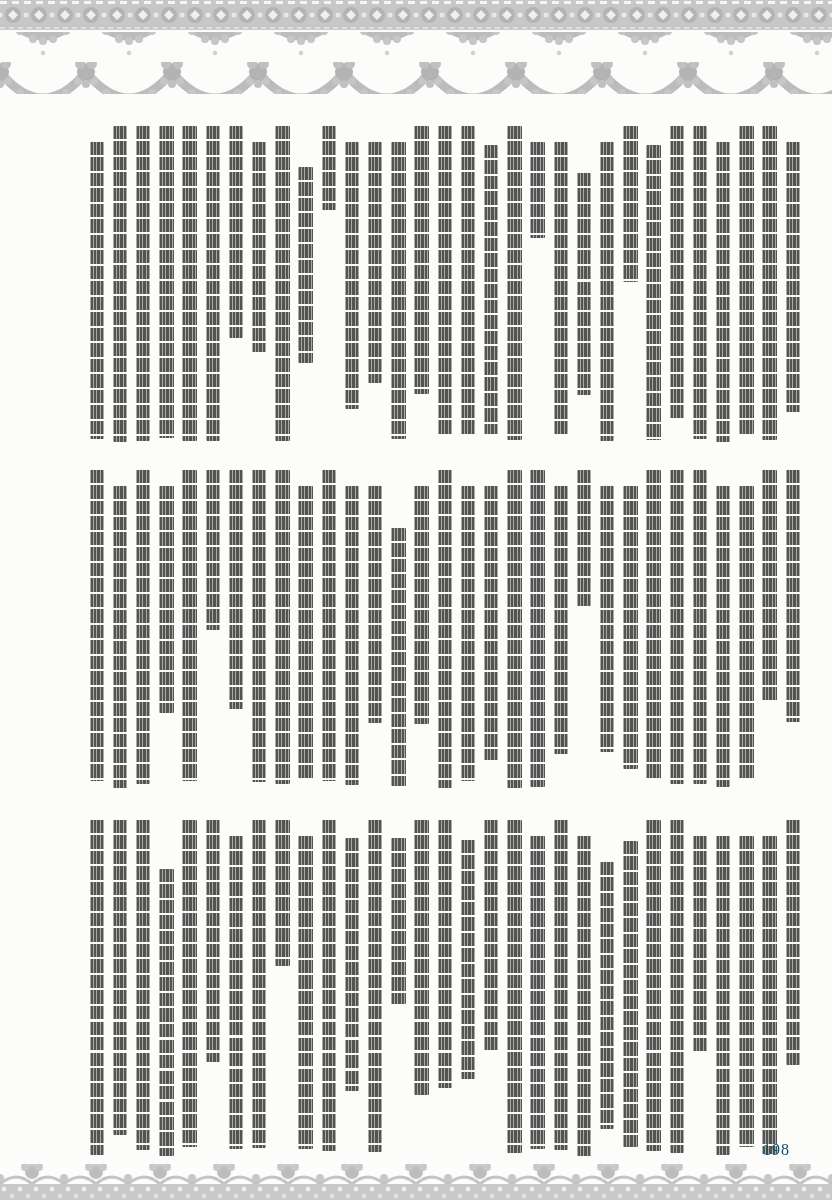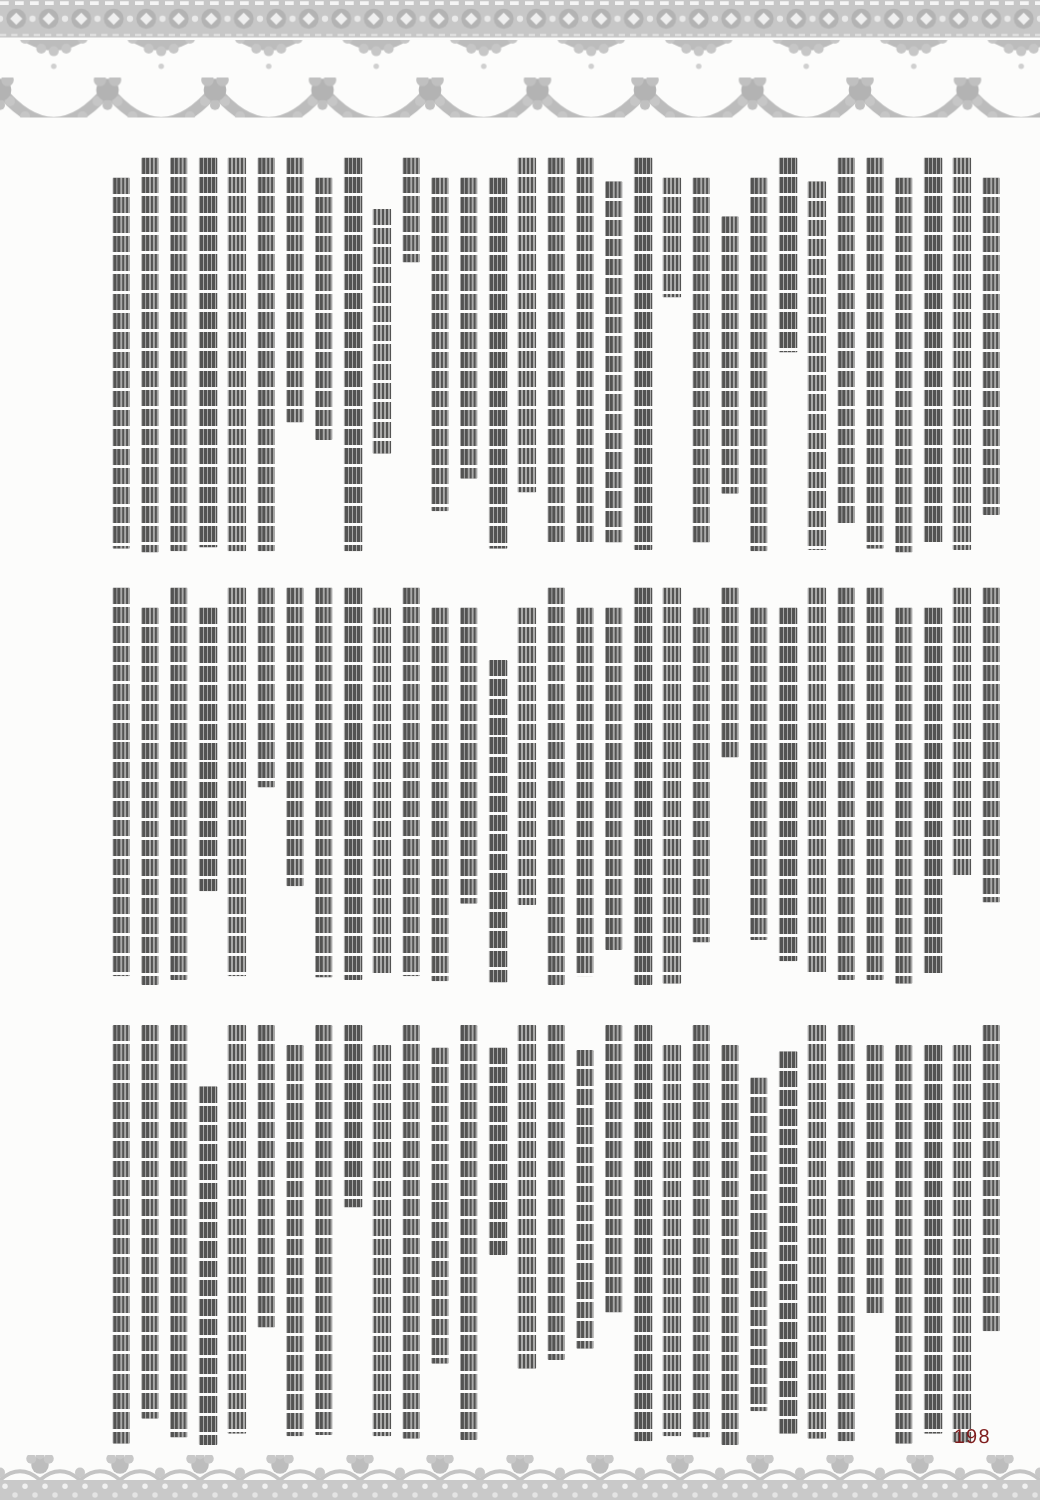--- a/index.html
+++ b/index.html
@@ -35,22 +35,22 @@
         rgba(255,255,255,0.50) 0 1px, rgba(255,255,255,0) 1px 3.2px),
       repeating-linear-gradient(180deg,
         #2e2e2e 0 13.1px, rgba(0,0,0,0) 13.1px 15.5px);
   }
   #page-number {
     position: absolute;
     left: 763px;
     top: 1141px;
     font-size: 16px;
     letter-spacing: 1px;
-    color: #7f1d1d;
-    font-family: Liberation Sans, sans-serif;
+    color: #0c4a6e;
+    font-family: Liberation Serif, serif;
   }
 </style>
 </head>
 <body>
 
 <div id="page">
 
   <svg id="lace-top" class="lace" viewBox="0 0 832 96" xmlns="http://www.w3.org/2000/svg">
     <defs>
       <pattern id="pDense" width="26" height="30" patternUnits="userSpaceOnUse">

